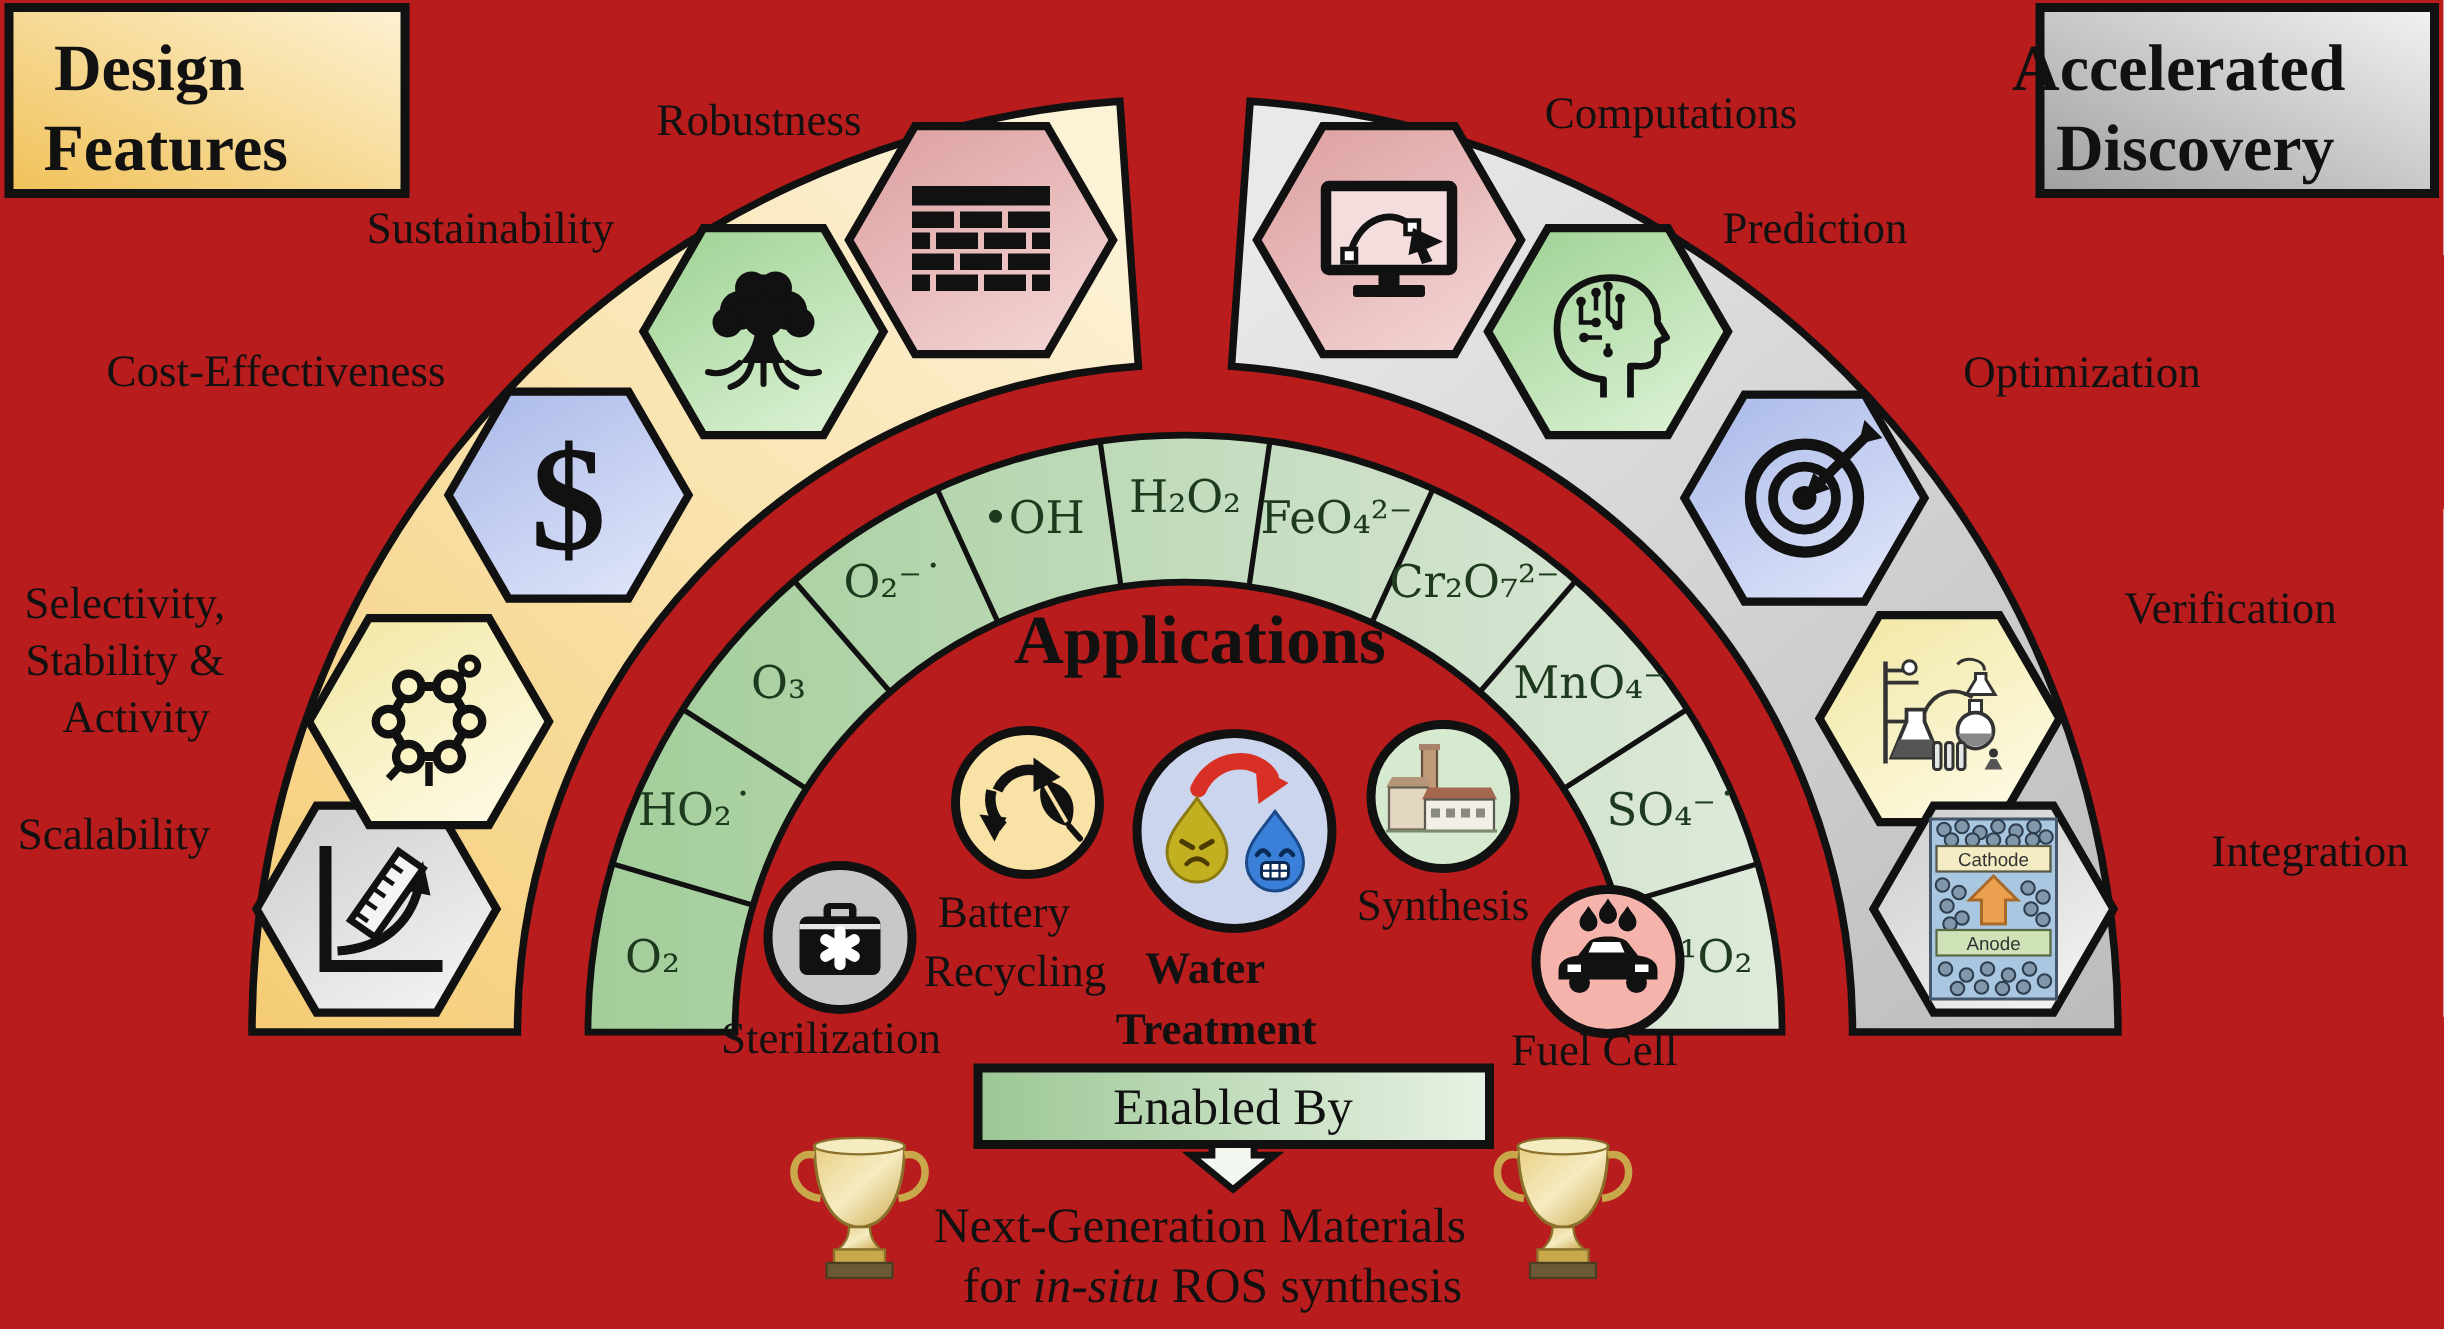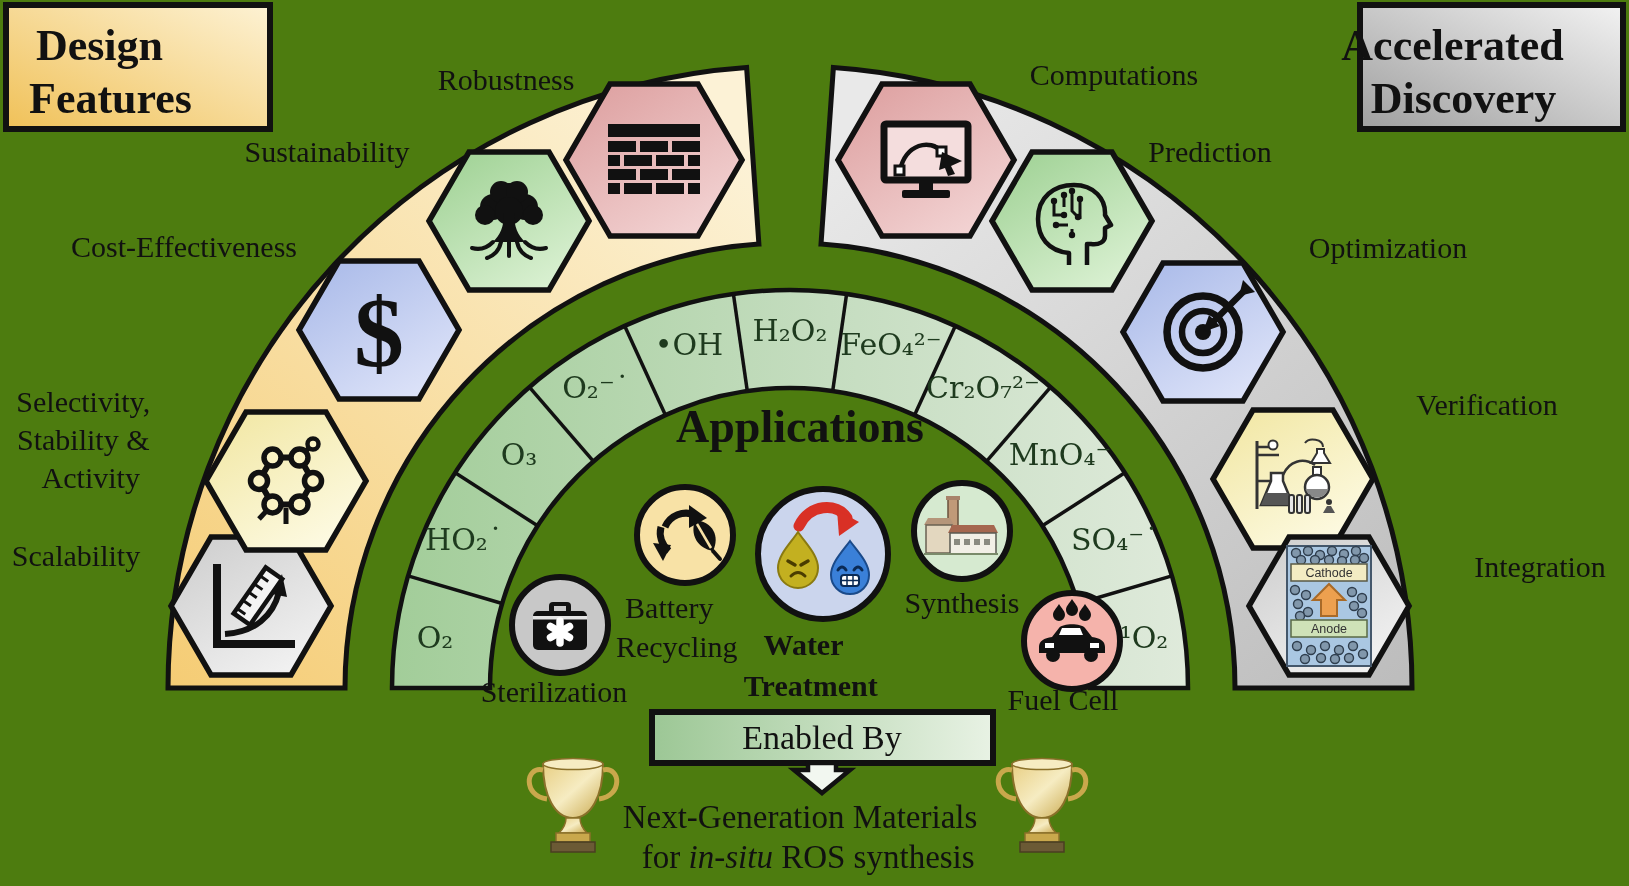--- a/index.html
+++ b/index.html
@@ -1,16 +1,16 @@
 <!DOCTYPE html>
 <html><head>
 <meta charset="utf-8">
 <style>
   html,body{margin:0;padding:0;background:#ffffff;}
-  .stage{position:relative;width:1629px;height:886px;background:#4d7c0f;overflow:hidden;}
+  .stage{position:relative;width:1629px;height:886px;background:#b91c1c;overflow:hidden;}
   svg{display:block;}
   svg text{white-space:pre;font-family:"Liberation Serif","DejaVu Serif",serif;fill:#111;}
   .lbl{font-size:30px;}
   .titlebox{font-size:44px;font-weight:bold;}
   .apps-title{font-size:46px;font-weight:bold;}
   .species{font-size:30px;fill:#1e3a1e;font-family:"DejaVu Serif",serif;}
   .applabel{font-size:30px;}
   .applabel-bold{font-size:30px;font-weight:bold;}
   .enabled{font-size:34px;}
   .footerline{font-size:33px;}

